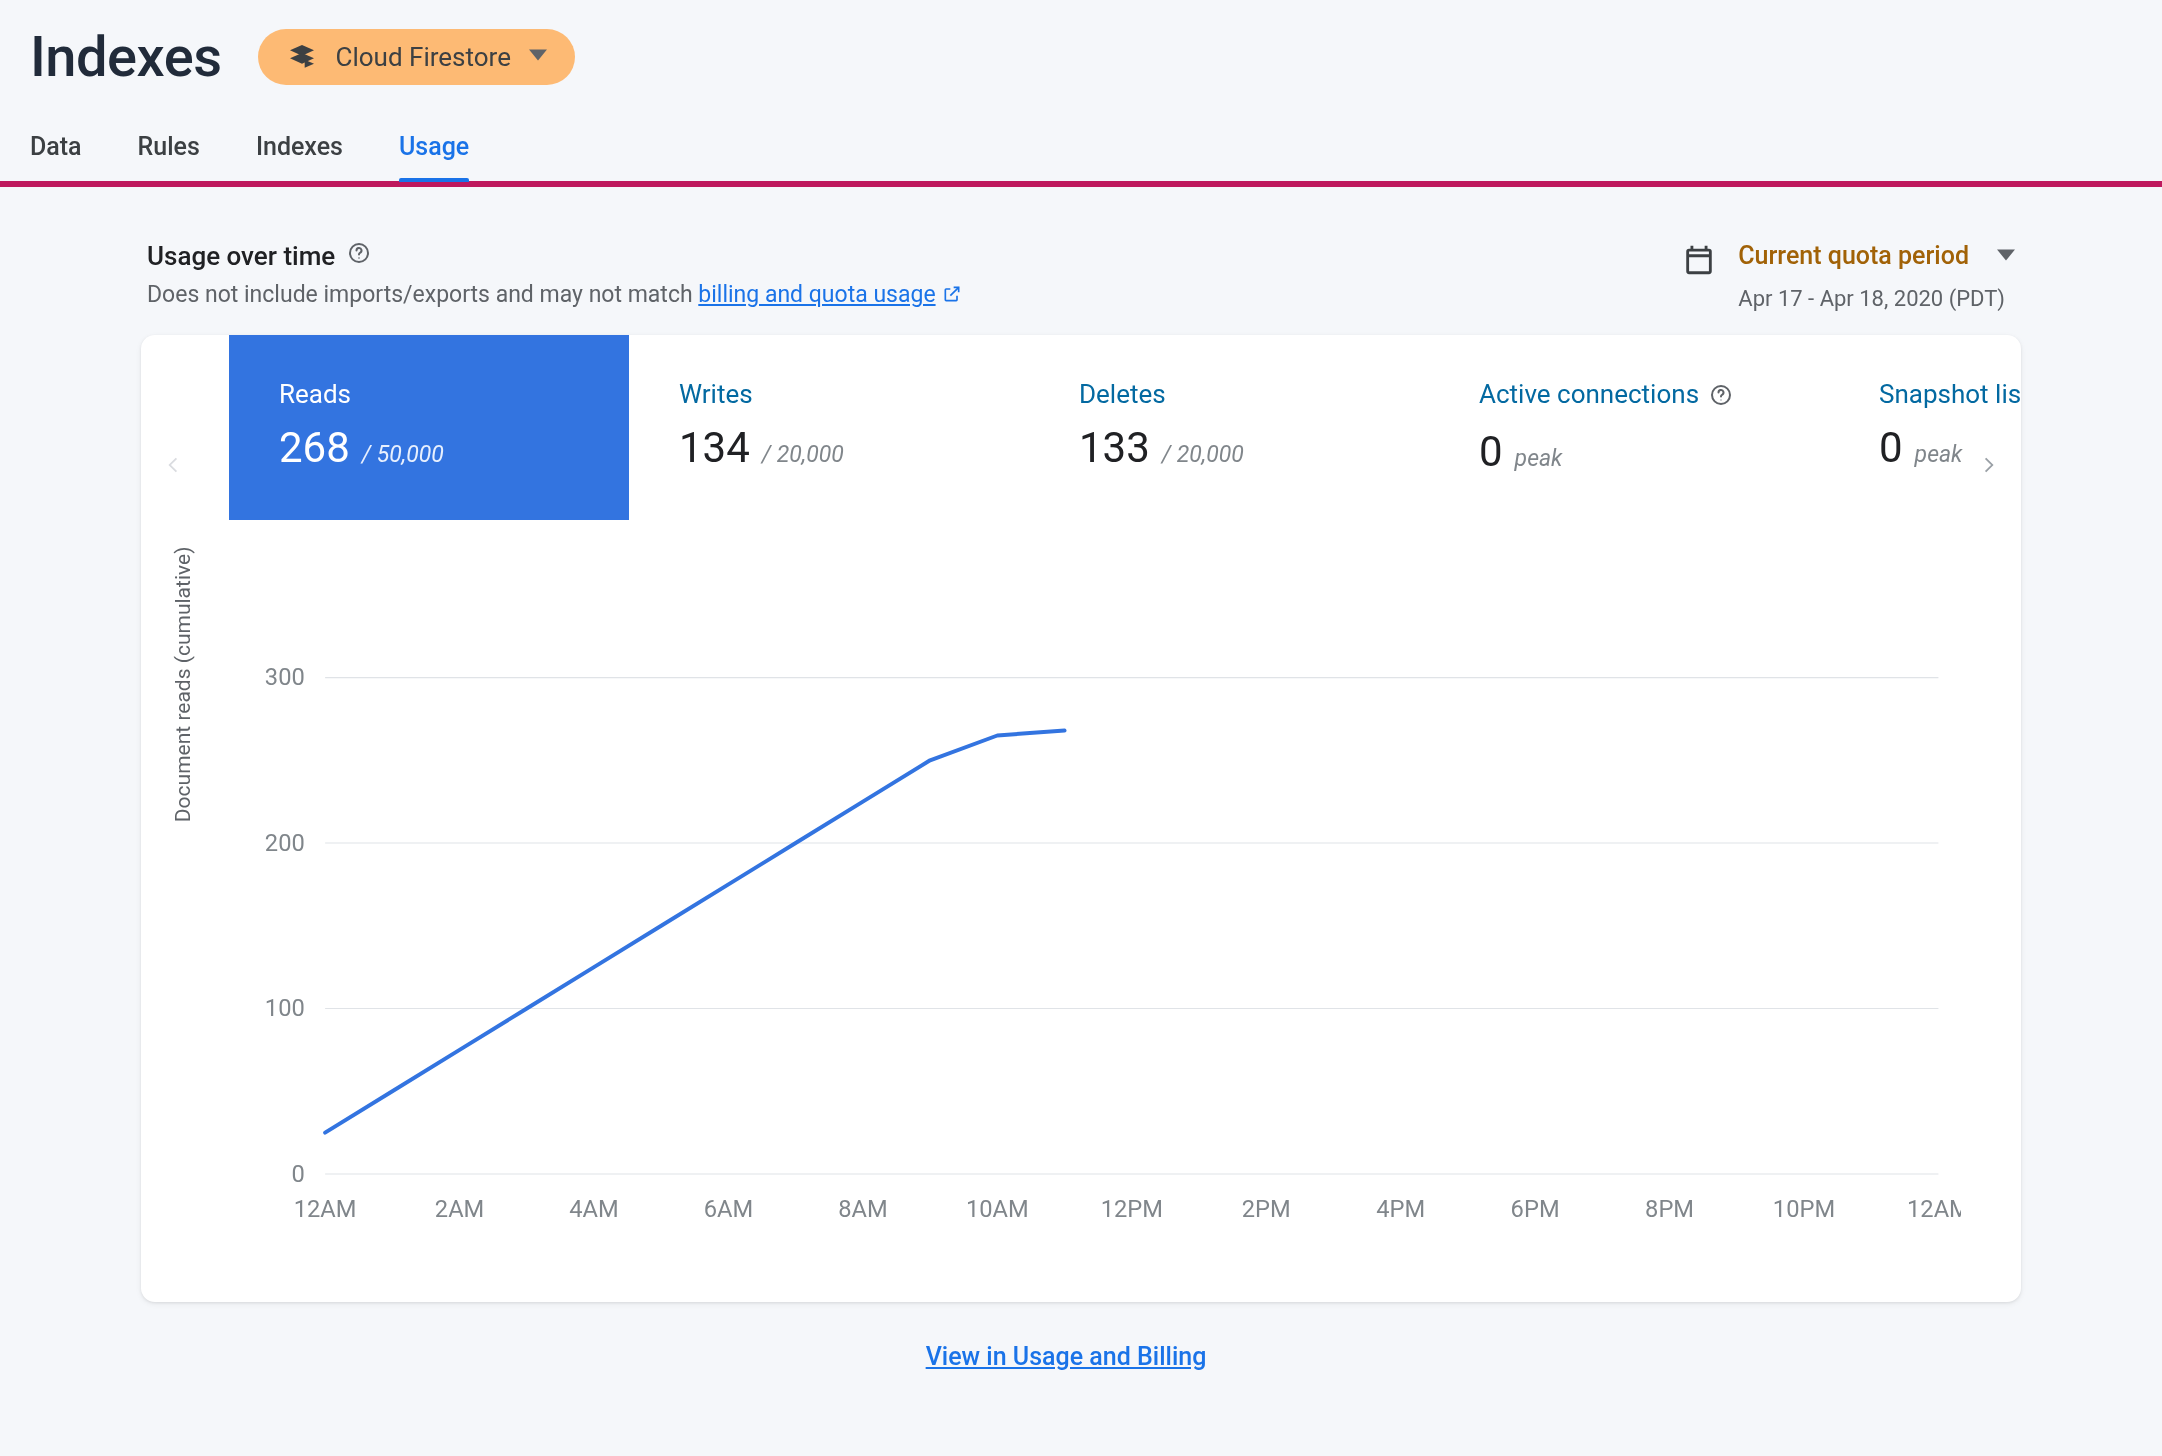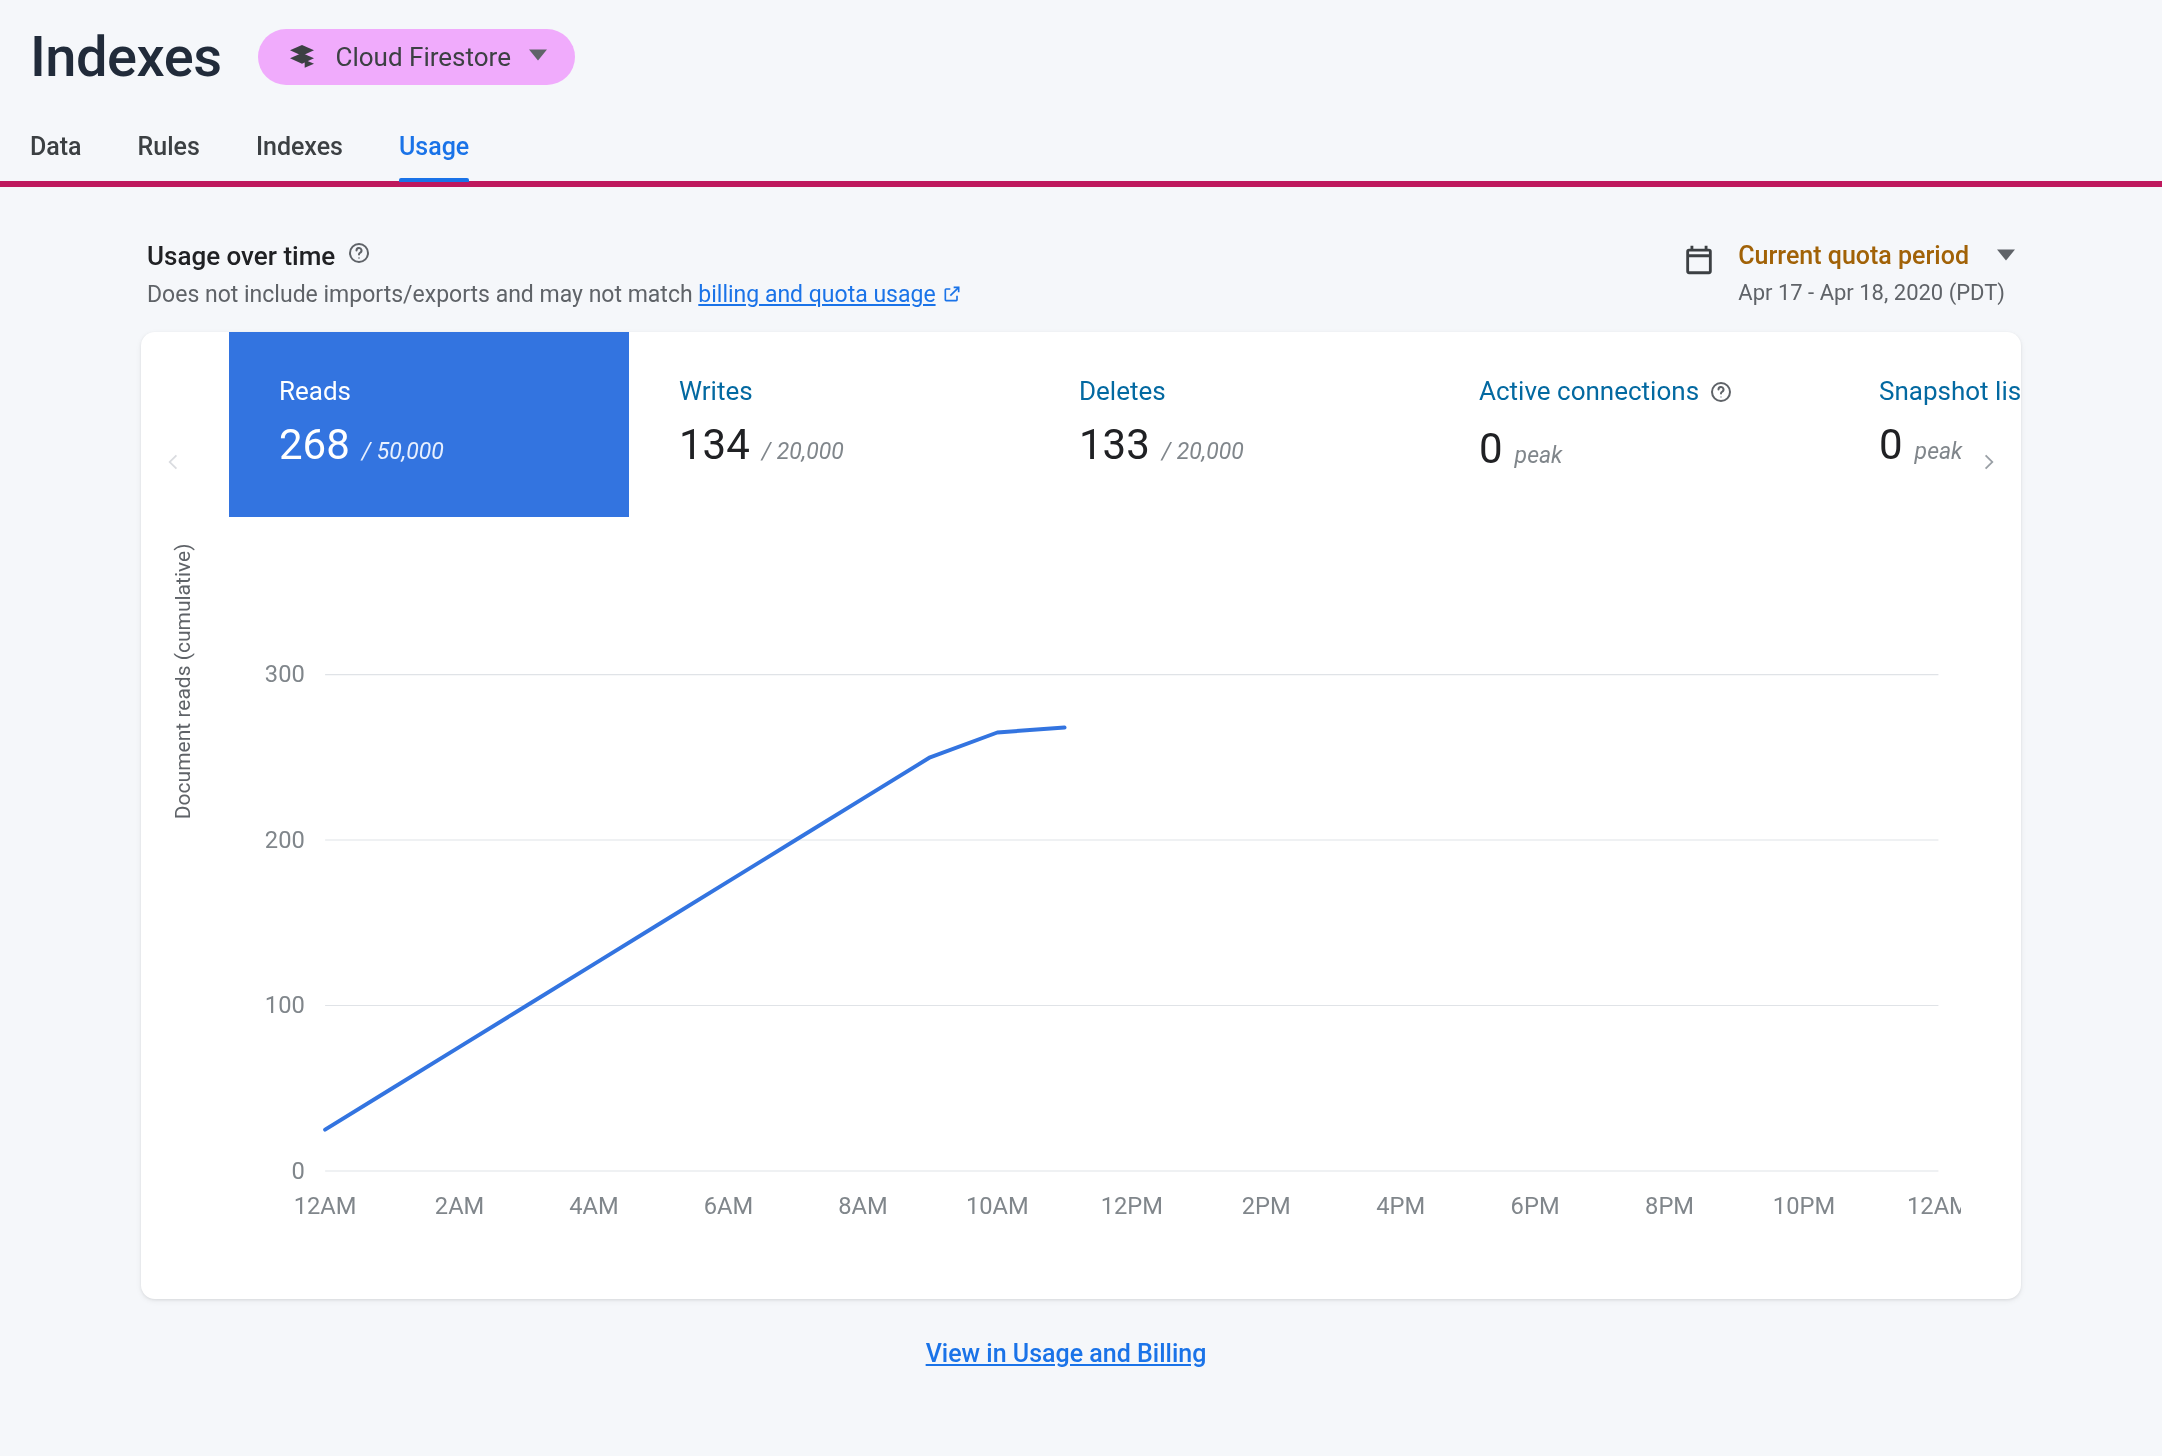--- a/index.html
+++ b/index.html
@@ -21,21 +21,21 @@
 .title {
   font-size: 56px;
   font-weight: 500;
   color: #212b3a;
   letter-spacing: -0.5px;
 }
 .db-selector {
   display: inline-flex;
   align-items: center;
   gap: 18px;
-  background: #f0abfc;
+  background: #fdba74;
   border-radius: 40px;
   padding: 12px 28px;
   cursor: pointer;
 }
 .db-selector .firestore-icon svg { width: 32px; height: 32px; display: block; }
 .db-selector .label { font-size: 26px; color: #3c4043; }
 .db-selector .caret svg { width: 18px; height: 18px; fill: #5f6368; }
 .tabs {
   display: flex;
   gap: 56px;
@@ -97,21 +97,21 @@
   font-size: 25px;
   color: #a16207;
   font-weight: 500;
   display: flex;
   align-items: center;
   gap: 28px;
 }
 .period-text .period-range {
   font-size: 22px;
   color: #5f6368;
-  margin-top: 10px;
+  margin-top: 16px;
 }
 .caret2 svg { width: 18px; height: 18px; fill: #5f6368; }
 .card {
   background: #fff;
   border-radius: 14px;
   box-shadow: 0 2px 6px rgba(0,0,0,0.06), 0 1px 3px rgba(0,0,0,0.08);
   position: relative;
   overflow: hidden;
 }
 .metrics-row {

